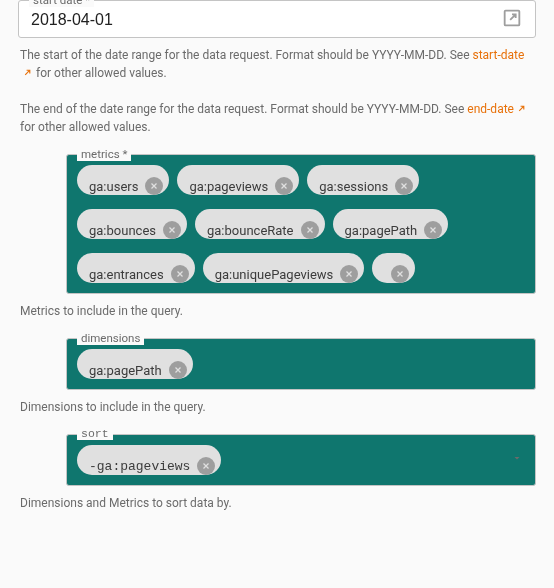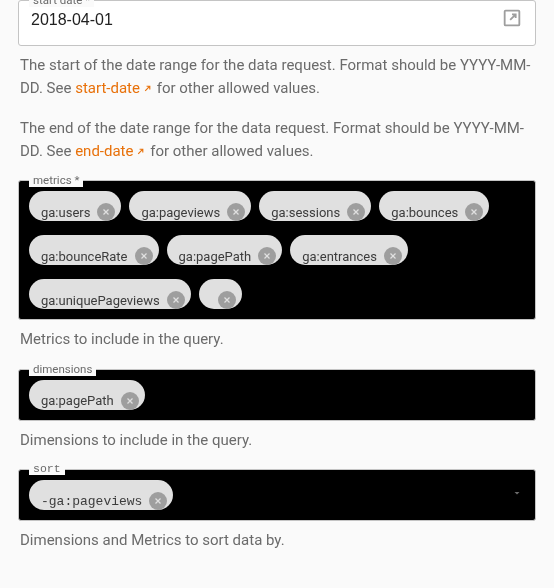--- a/index.html
+++ b/index.html
@@ -10,21 +10,21 @@
     width: 554px;
     color: #202124;
     font-size: 13px;
   }
   .field-group { margin-bottom: 10px; }
   .input-wrap {
     border: 1px solid #c4c4c4;
     border-radius: 3px;
     background: #fff;
     position: relative;
-    padding: 6px 12px 16px 12px;
+    padding: 6px 12px 8px 12px;
   }
   .floating-label {
     position: absolute;
     top: -8px;
     left: 10px;
     background: #fafafa;
     padding: 0 4px;
     font-size: 11.5px;
     color: #6b6b6b;
   }
@@ -43,47 +43,48 @@
     padding: 4px 0 0 0;
   }
   .launch-icon {
     color: #9e9e9e;
     width: 22px;
     height: 22px;
     flex-shrink: 0;
     cursor: pointer;
   }
   .helper {
-    font-size: 15px;
+    font-size: 12px;
     color: #6b6b6b;
     line-height: 1.5;
     margin: 8px 0 18px 2px;
   }
   .helper a {
     color: #e8710a;
     text-decoration: none;
   }
   .ext-link-icon {
     display: inline-block;
     width: 11px;
     height: 11px;
     vertical-align: -1px;
     margin-left: 2px;
     color: #e8710a;
   }
   .chip-box {
     border: 1px solid #c4c4c4;
     border-radius: 3px;
-    background: #000000;
+    background: #0f766e;
     position: relative;
     padding: 10px 10px 4px 10px;
     display: flex;
     flex-wrap: wrap;
     gap: 8px;
     align-items: center;
+    margin-left: 48px;
   }
   .chip {
     background: #e0e0e0;
     border-radius: 16px;
     height: 30px;
     display: inline-flex;
     align-items: center;
     padding: 12px 6px 0 12px;
     font-size: 13px;
     color: #3c3c3c;

